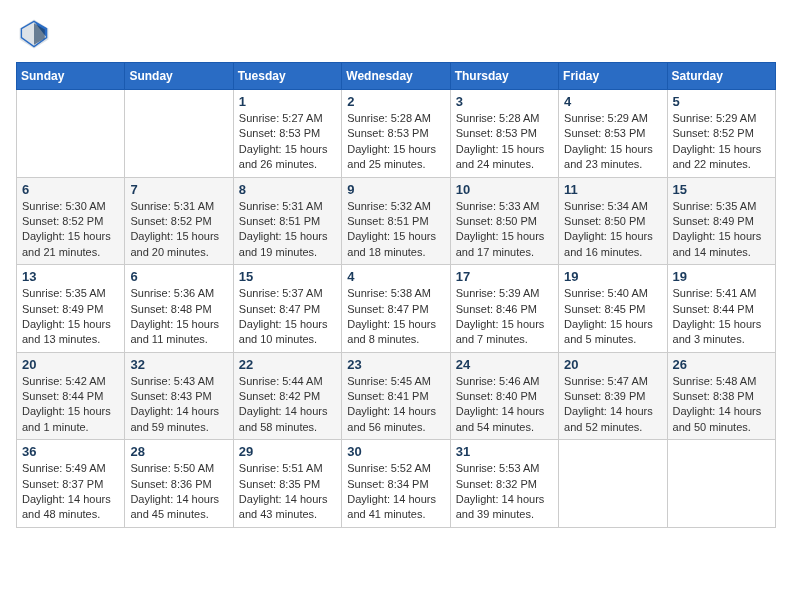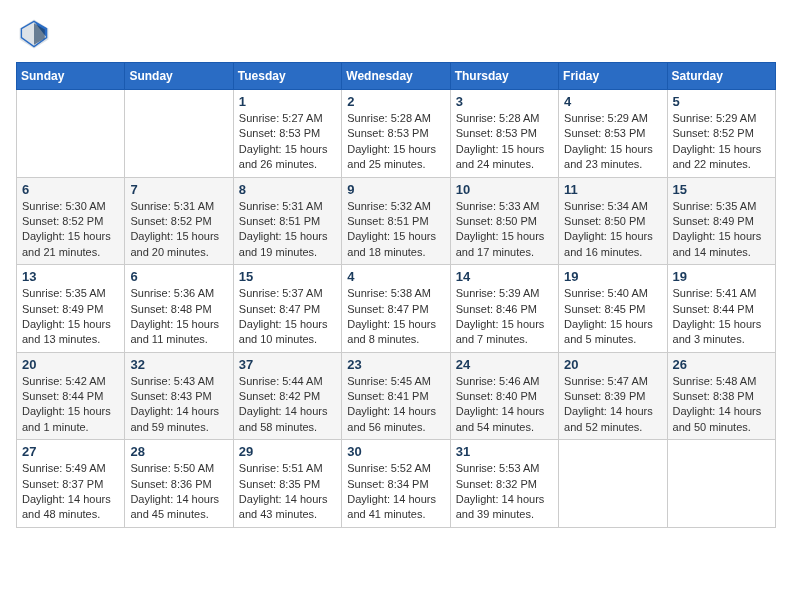--- a/index.html
+++ b/index.html
@@ -192,21 +192,21 @@
         </td>
         <td>
           <span class="day-num">15</span>
           <div class="day-info">Sunrise: 5:37 AM<br>Sunset: 8:47 PM<br>Daylight: 15 hours and 10 minutes.</div>
         </td>
         <td>
           <span class="day-num">4</span>
           <div class="day-info">Sunrise: 5:38 AM<br>Sunset: 8:47 PM<br>Daylight: 15 hours and 8 minutes.</div>
         </td>
         <td>
-          <span class="day-num">14</span>
+          <span class="day-num">17</span>
           <div class="day-info">Sunrise: 5:39 AM<br>Sunset: 8:46 PM<br>Daylight: 15 hours and 7 minutes.</div>
         </td>
         <td>
           <span class="day-num">19</span>
           <div class="day-info">Sunrise: 5:40 AM<br>Sunset: 8:45 PM<br>Daylight: 15 hours and 5 minutes.</div>
         </td>
         <td>
           <span class="day-num">19</span>
           <div class="day-info">Sunrise: 5:41 AM<br>Sunset: 8:44 PM<br>Daylight: 15 hours and 3 minutes.</div>
         </td>
@@ -214,21 +214,21 @@
       <tr>
         <td>
           <span class="day-num">20</span>
           <div class="day-info">Sunrise: 5:42 AM<br>Sunset: 8:44 PM<br>Daylight: 15 hours and 1 minute.</div>
         </td>
         <td>
           <span class="day-num">32</span>
           <div class="day-info">Sunrise: 5:43 AM<br>Sunset: 8:43 PM<br>Daylight: 14 hours and 59 minutes.</div>
         </td>
         <td>
-          <span class="day-num">37</span>
+          <span class="day-num">22</span>
           <div class="day-info">Sunrise: 5:44 AM<br>Sunset: 8:42 PM<br>Daylight: 14 hours and 58 minutes.</div>
         </td>
         <td>
           <span class="day-num">23</span>
           <div class="day-info">Sunrise: 5:45 AM<br>Sunset: 8:41 PM<br>Daylight: 14 hours and 56 minutes.</div>
         </td>
         <td>
           <span class="day-num">24</span>
           <div class="day-info">Sunrise: 5:46 AM<br>Sunset: 8:40 PM<br>Daylight: 14 hours and 54 minutes.</div>
         </td>
@@ -236,21 +236,21 @@
           <span class="day-num">20</span>
           <div class="day-info">Sunrise: 5:47 AM<br>Sunset: 8:39 PM<br>Daylight: 14 hours and 52 minutes.</div>
         </td>
         <td>
           <span class="day-num">26</span>
           <div class="day-info">Sunrise: 5:48 AM<br>Sunset: 8:38 PM<br>Daylight: 14 hours and 50 minutes.</div>
         </td>
       </tr>
       <tr>
         <td>
-          <span class="day-num">27</span>
+          <span class="day-num">36</span>
           <div class="day-info">Sunrise: 5:49 AM<br>Sunset: 8:37 PM<br>Daylight: 14 hours and 48 minutes.</div>
         </td>
         <td>
           <span class="day-num">28</span>
           <div class="day-info">Sunrise: 5:50 AM<br>Sunset: 8:36 PM<br>Daylight: 14 hours and 45 minutes.</div>
         </td>
         <td>
           <span class="day-num">29</span>
           <div class="day-info">Sunrise: 5:51 AM<br>Sunset: 8:35 PM<br>Daylight: 14 hours and 43 minutes.</div>
         </td>

